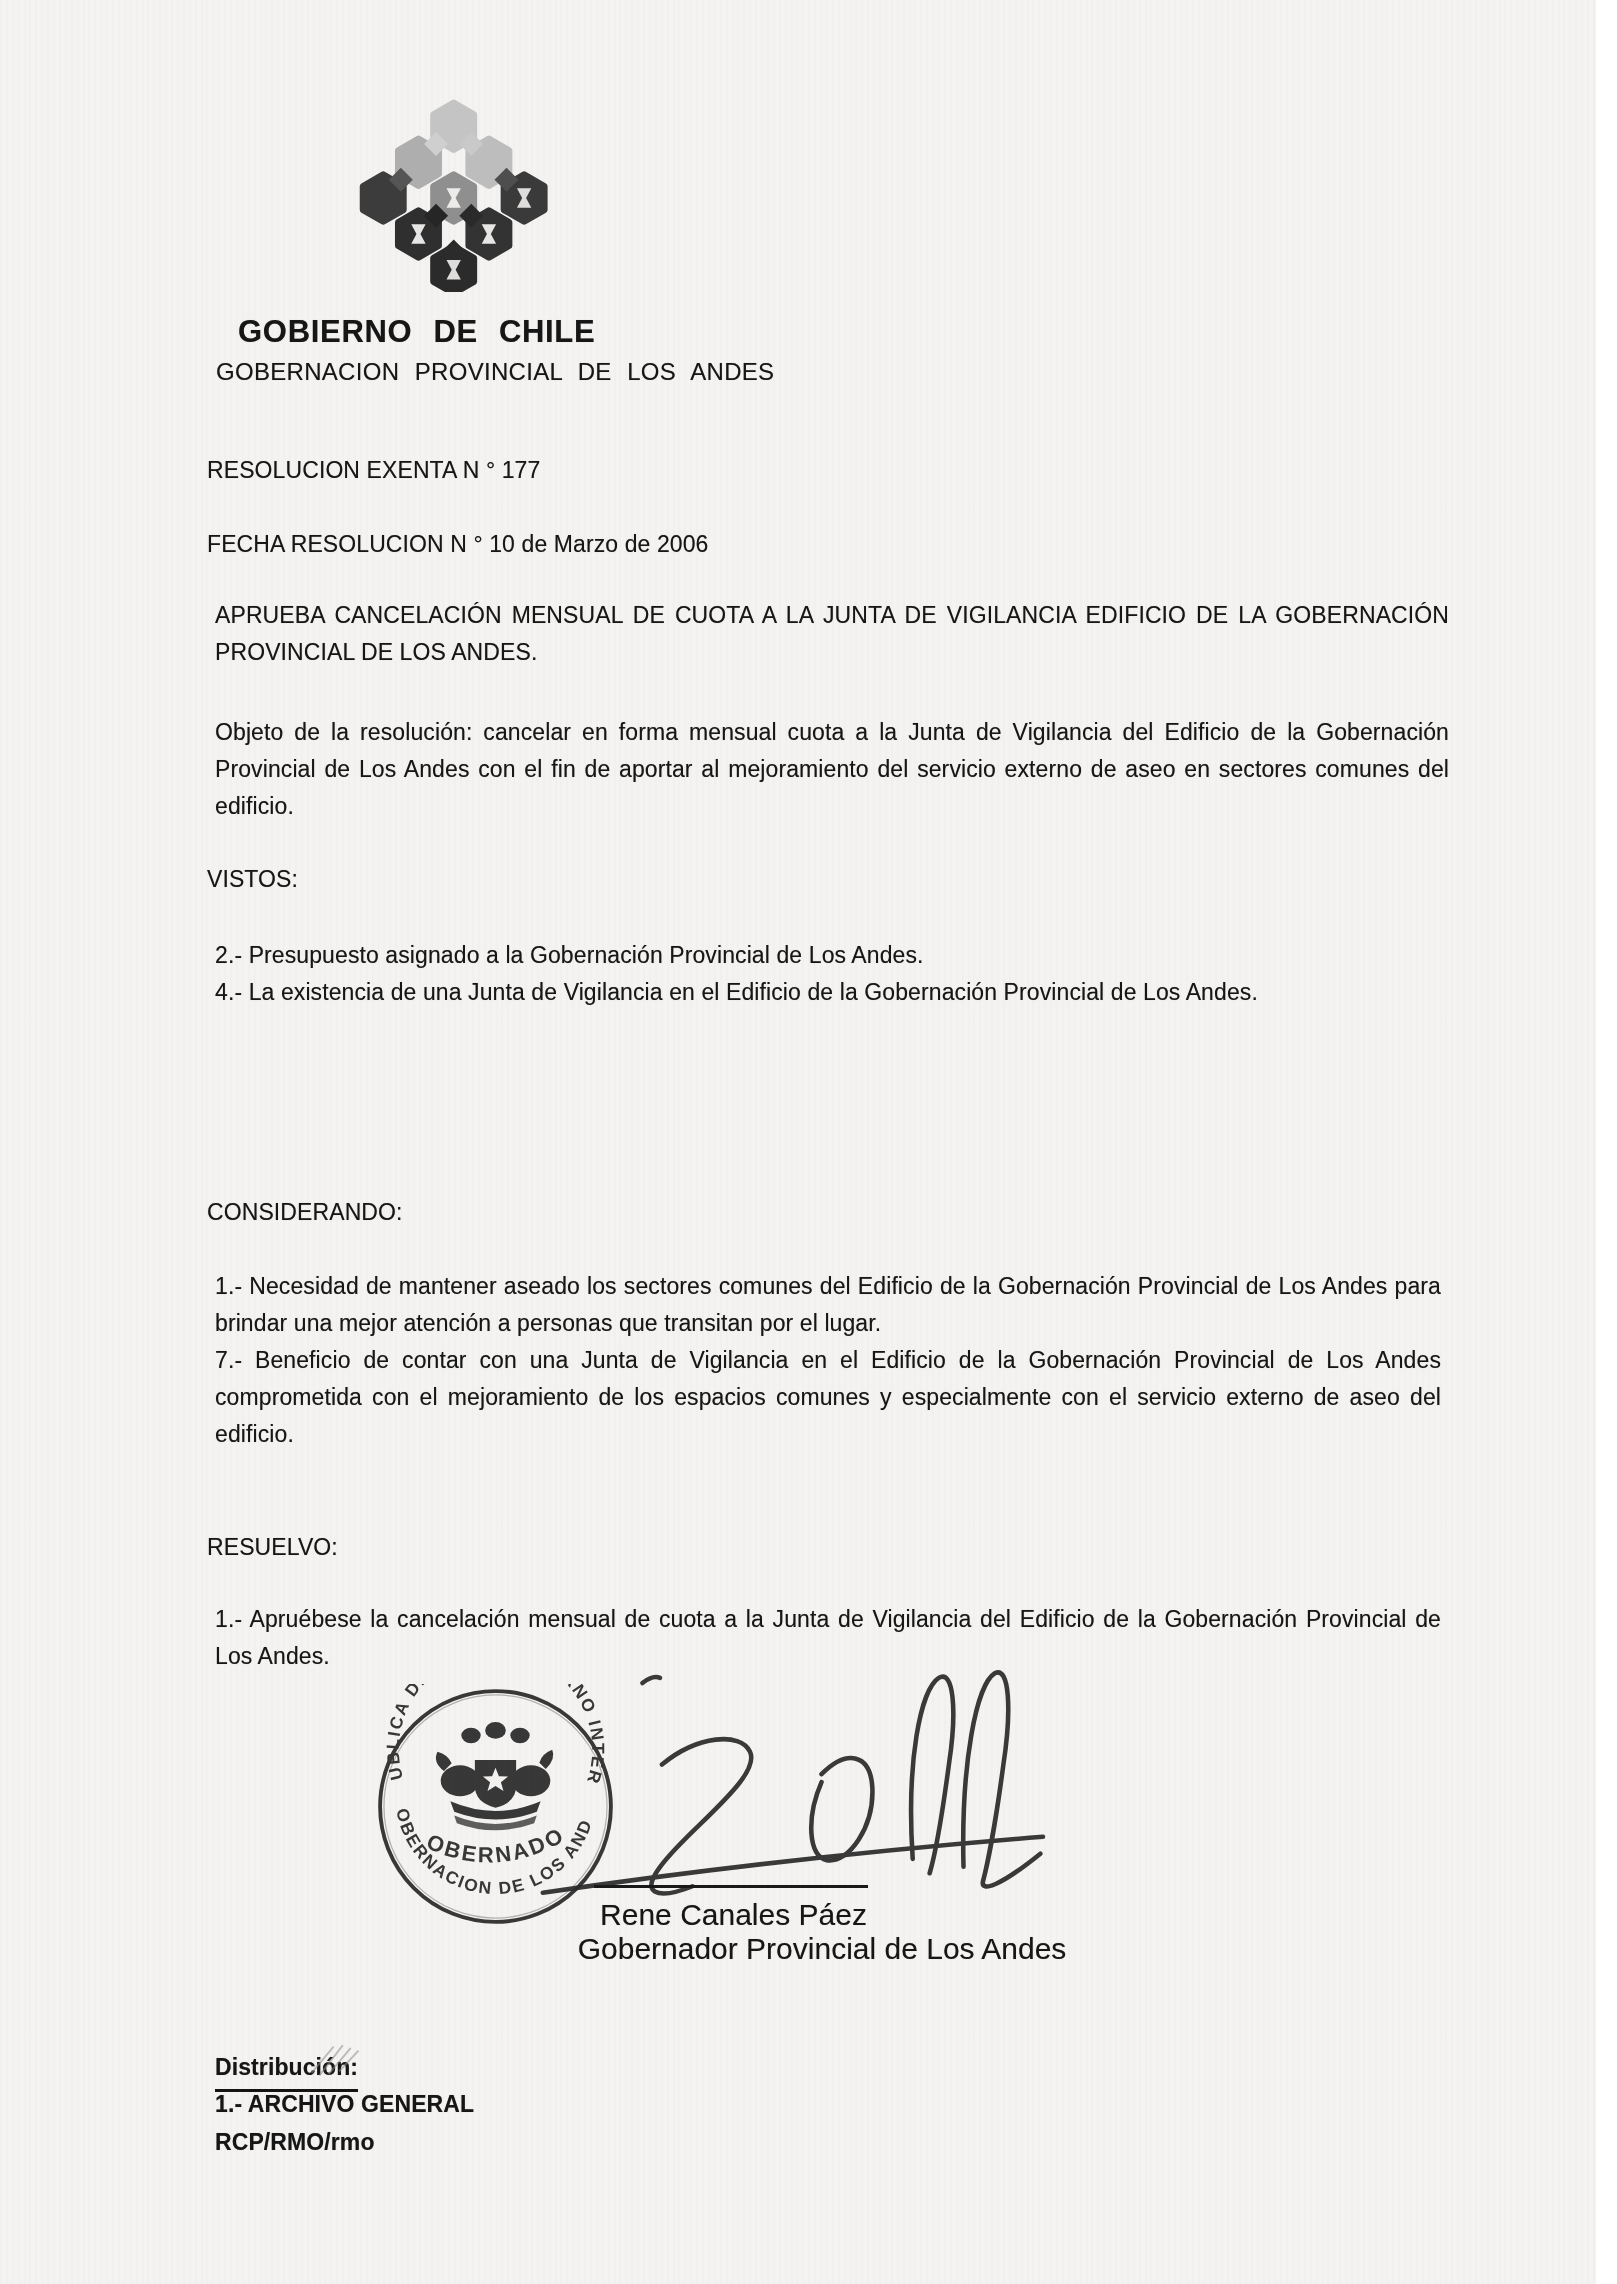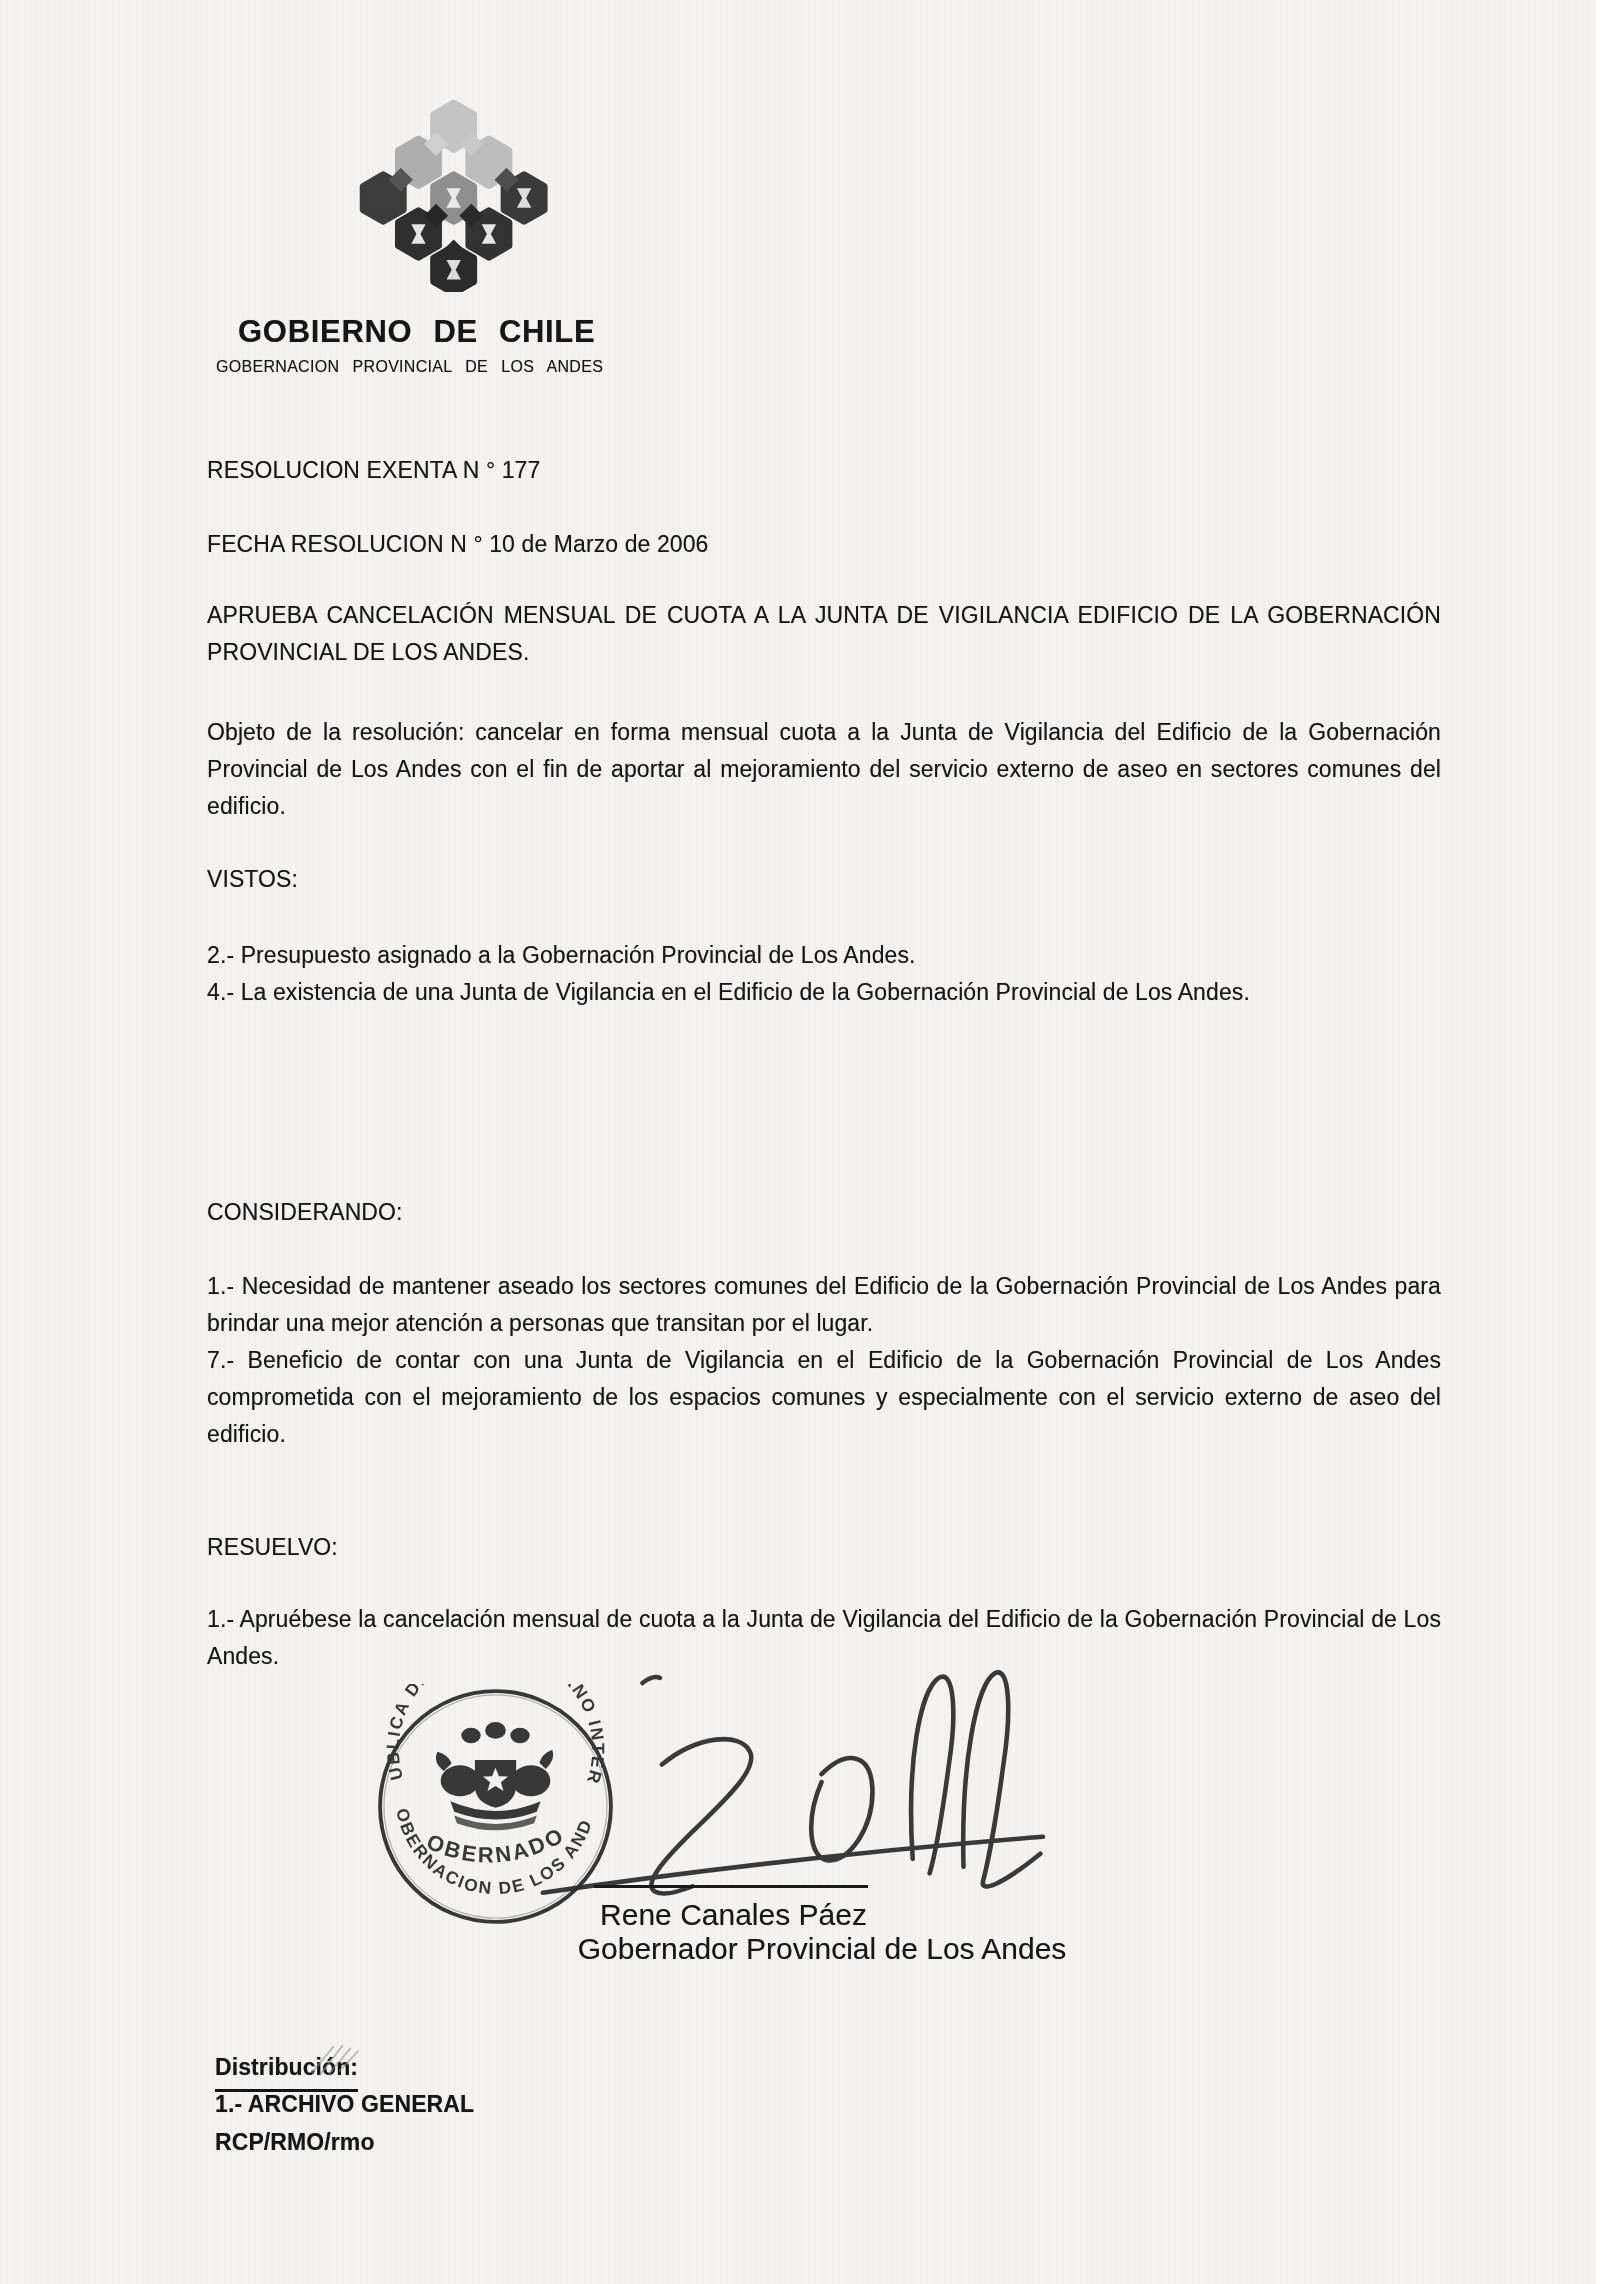--- a/index.html
+++ b/index.html
@@ -10,25 +10,25 @@
       repeating-linear-gradient(90deg, rgba(0,0,0,0.012) 0 2px, rgba(0,0,0,0) 2px 5.9px),
       repeating-linear-gradient(0deg, rgba(255,255,255,0.03) 0 1.3px, rgba(0,0,0,0) 1.3px 3.9px),
       #f4f3f1;
     font-family:"Liberation Sans", sans-serif;
     color:#161616;
     overflow:hidden;
   }
   .abs{position:absolute;}
   .txt{text-shadow:0 0 0.7px rgba(15,15,15,0.40);}
   .body-text{font-size:23px;line-height:37px;letter-spacing:0.1px;width:1234px;left:207px;}
-  .justify{text-align:justify;}
+  .justify{text-align:justify;margin-left:8px;}
   .b{font-weight:bold;}
   p{margin:0;}
   .org-title{font-size:31px;font-weight:bold;letter-spacing:0.7px;word-spacing:11.7px;}
-  .org-subtitle{font-size:16px;letter-spacing:0.3px;word-spacing:8.5px;}
+  .org-subtitle{font-size:24px;letter-spacing:0.3px;word-spacing:8.5px;}
   .sig-line{background:#191919;height:3.3px;width:274px;}
   .sig-name{font-size:30px;line-height:34px;text-align:center;}
   .dist-underline{display:inline-block;border-bottom:3.3px solid #141414;padding-bottom:3.3px;}
   .stamp-ink{opacity:0.90;}
   .stamp-ring-text{font-size:27px;font-weight:bold;letter-spacing:3px;fill:#242424;}
   .stamp-office-text{font-size:34px;font-weight:bold;letter-spacing:4px;fill:#242424;}
 </style>
 </head>
 <body>
 

